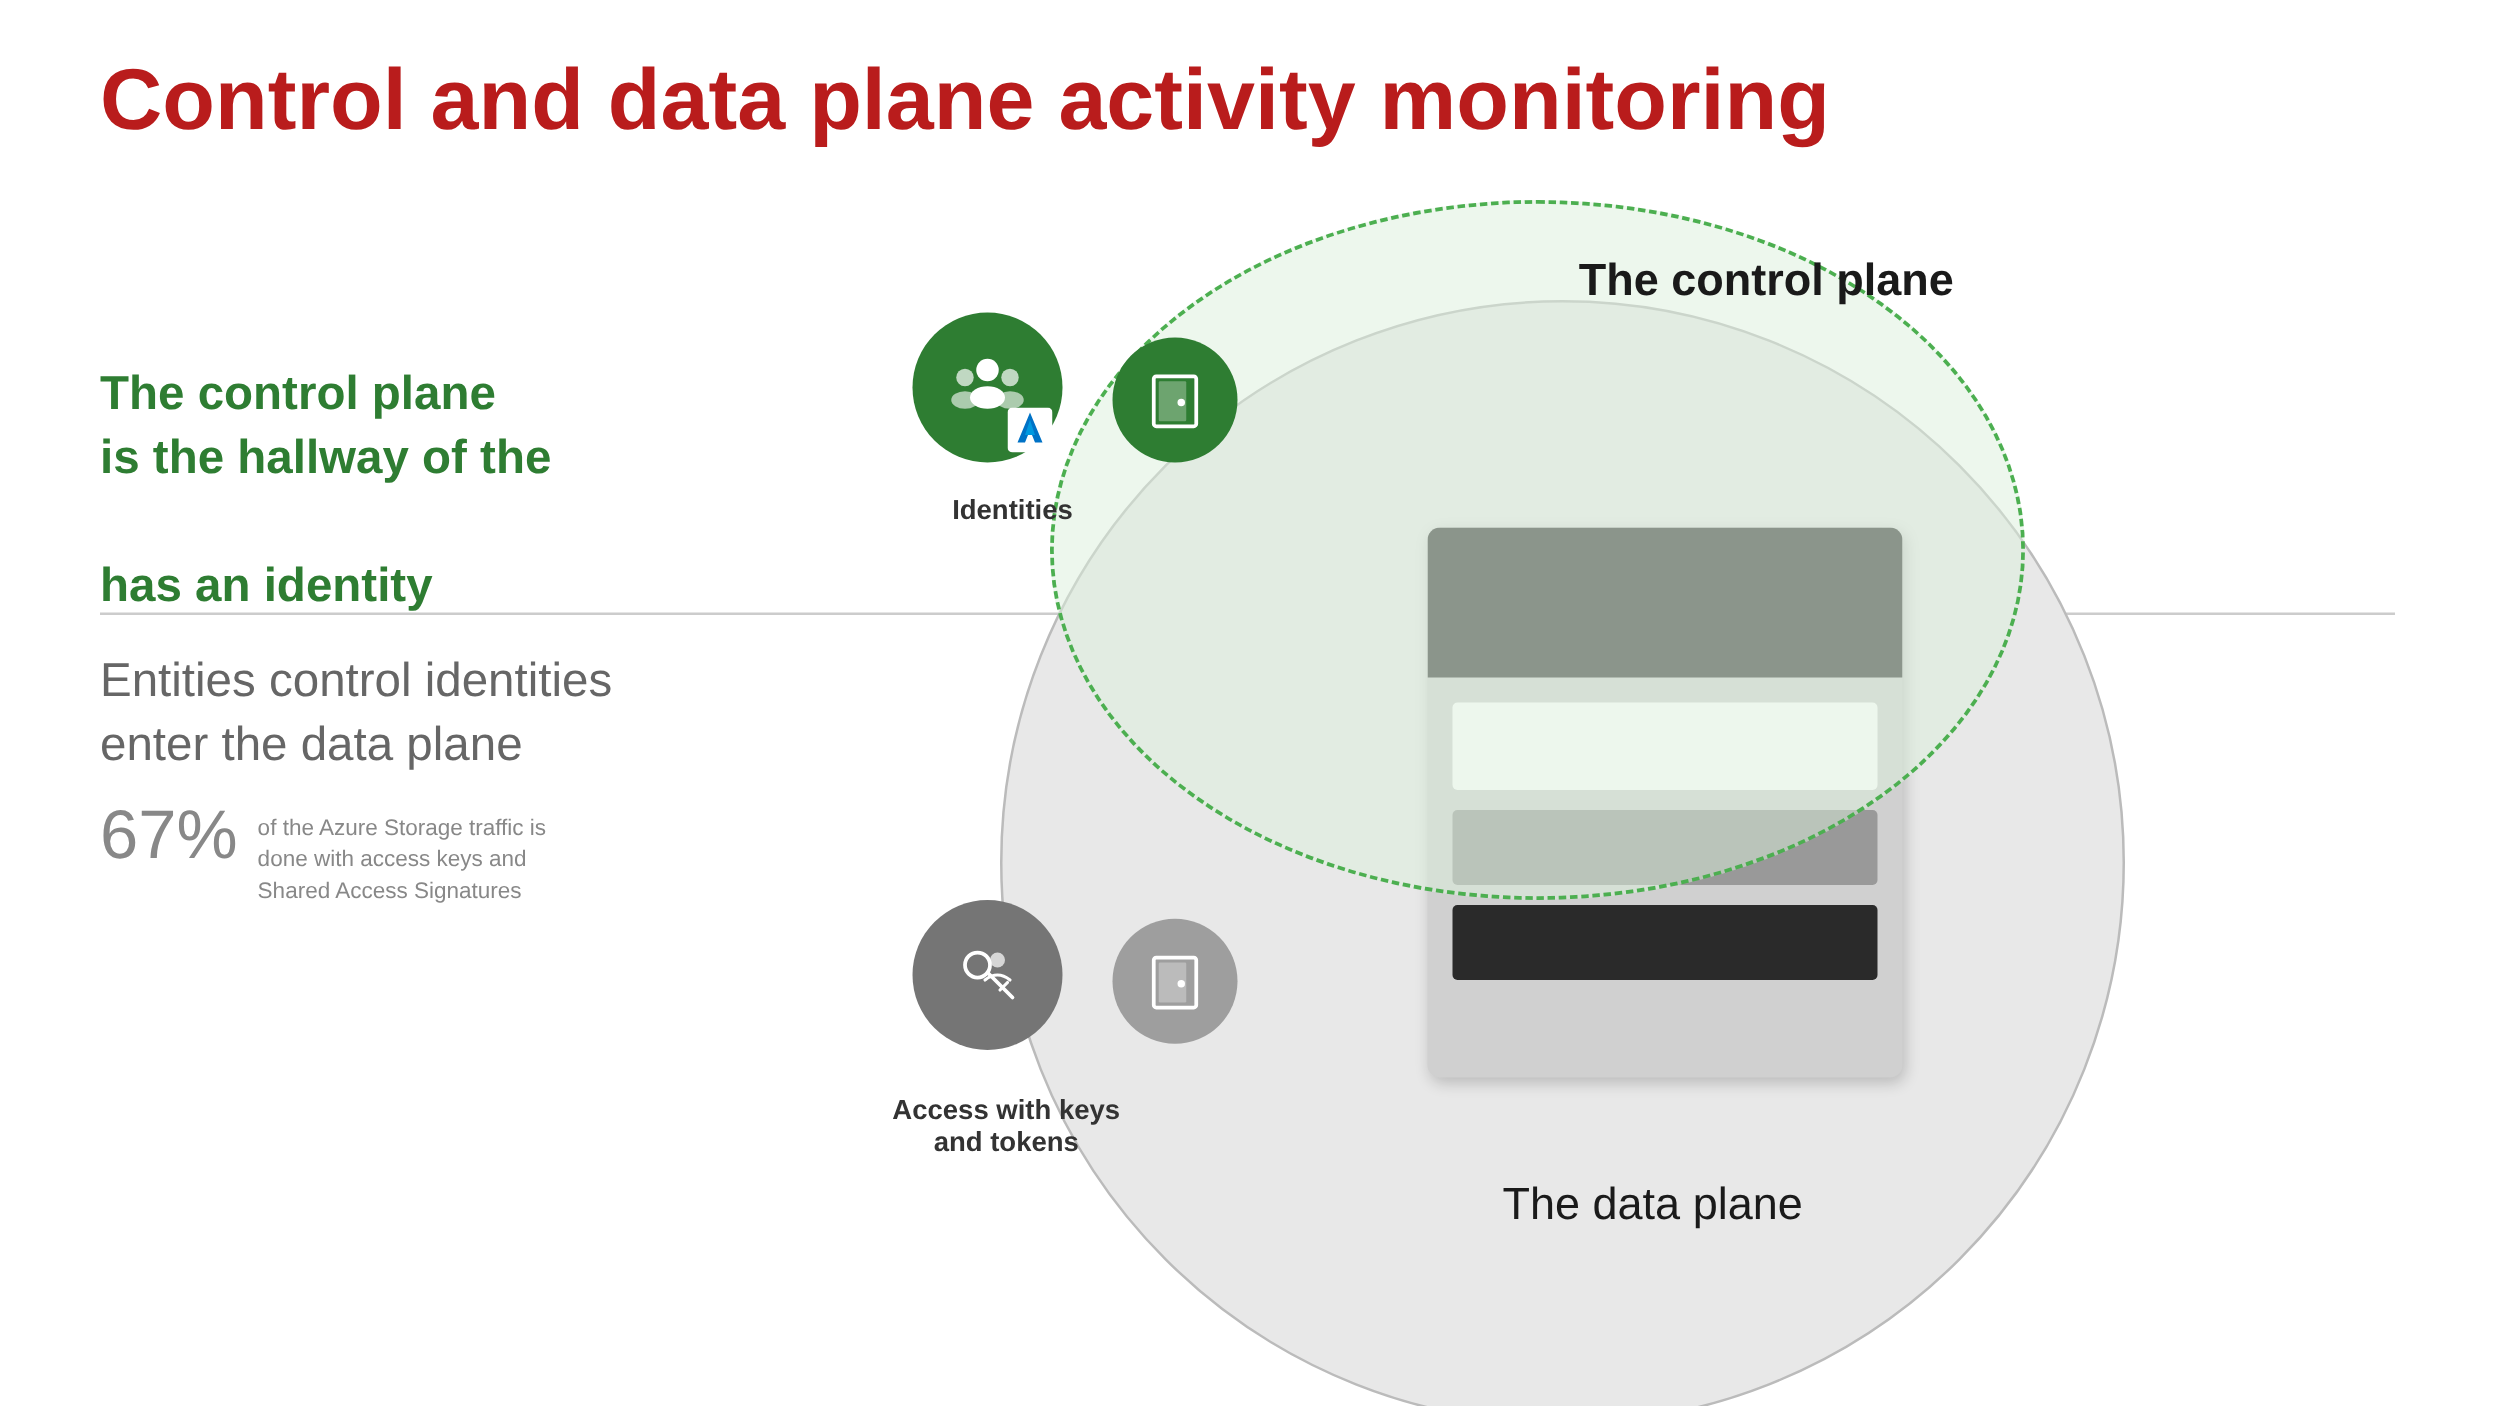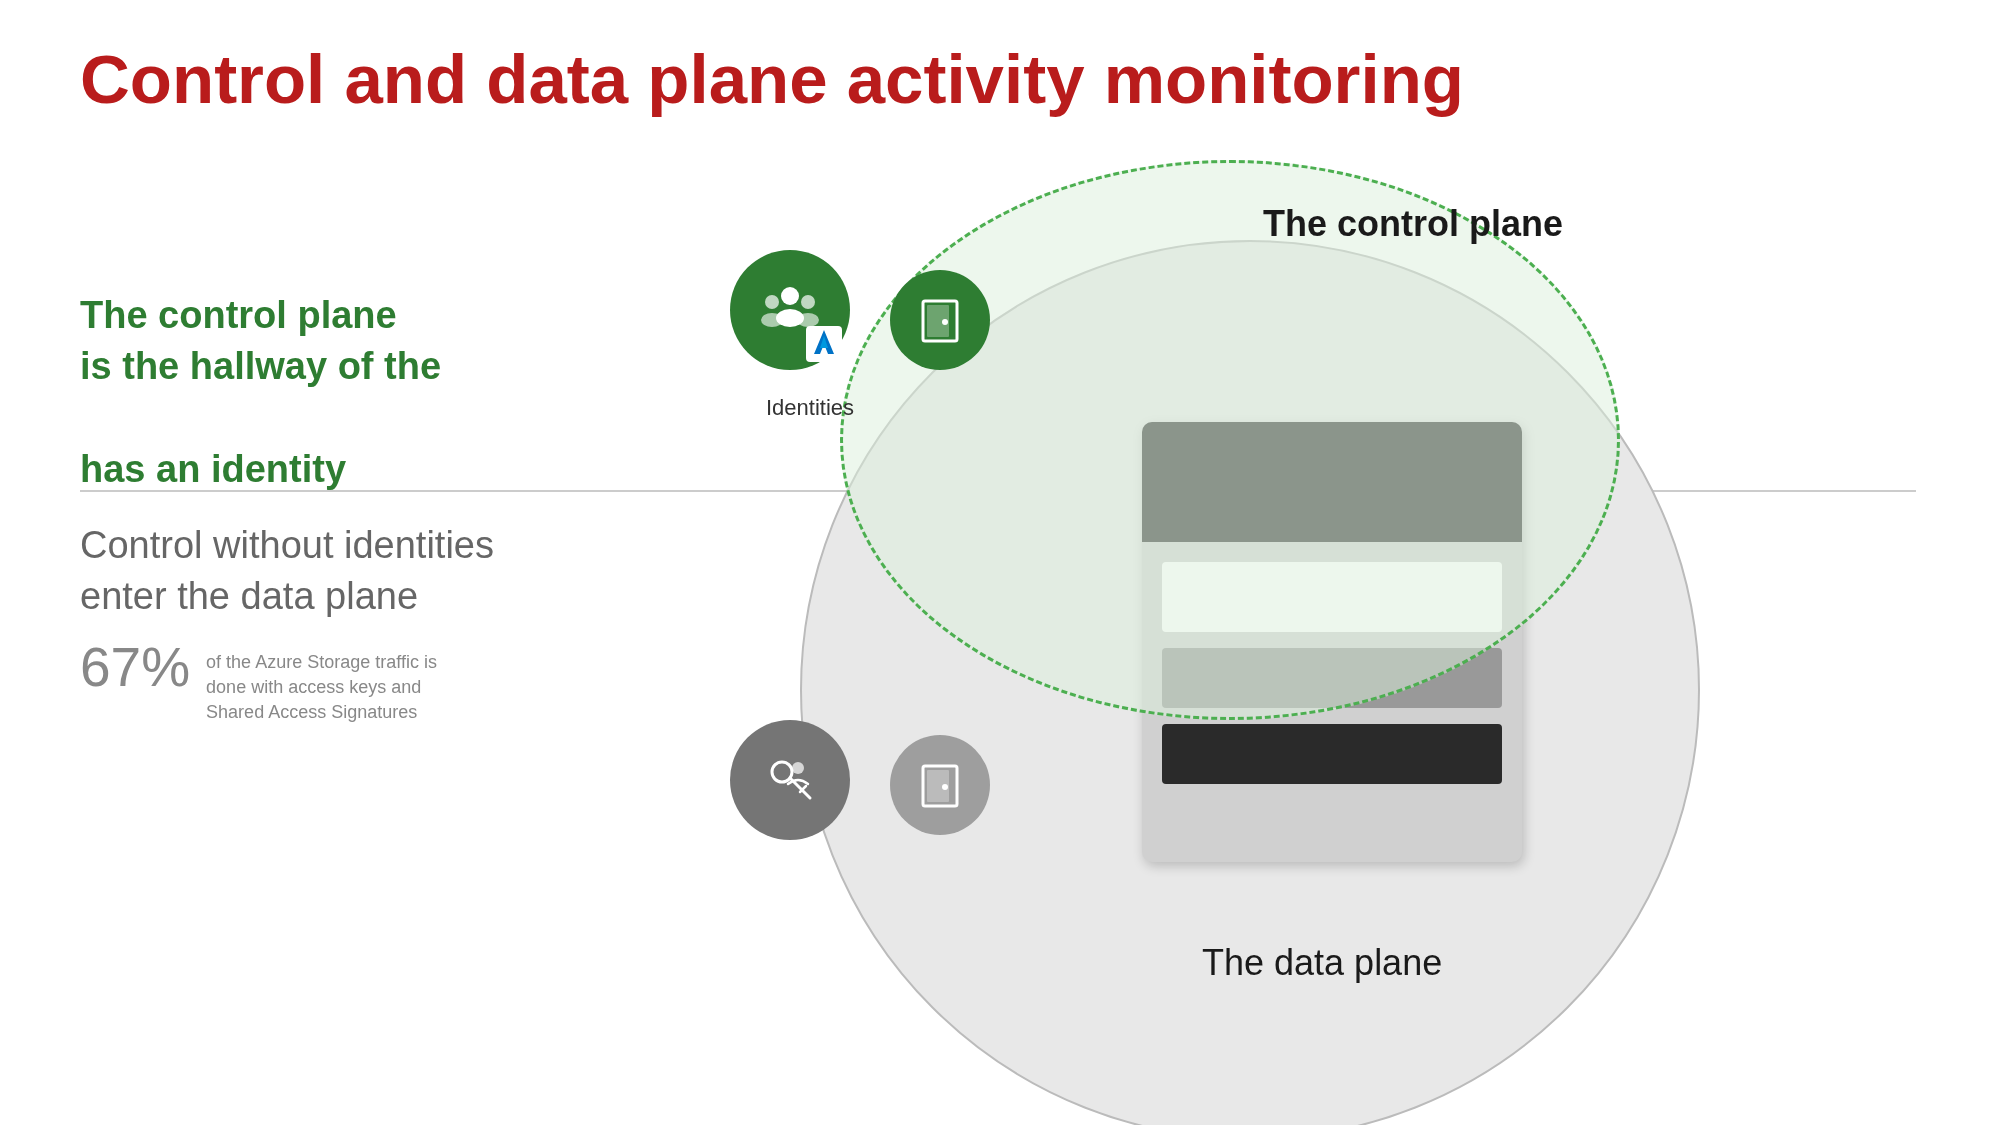--- a/index.html
+++ b/index.html
@@ -202,21 +202,21 @@
       background: #9e9e9e;
       top: 575px;
       left: 200px;
     }
 
     .icon-label {
       position: absolute;
       text-align: center;
       font-size: 22px;
       color: #333333;
-      font-weight: 400;
+      font-weight: 700;
     }
     .identities-label {
       top: 240px;
       left: 20px;
       width: 200px;
     }
     .access-label {
       top: 715px;
       left: 10px;
       width: 220px;
@@ -252,21 +252,21 @@
 
 <div class="control-plane-text">
   <span>The control plane</span><br>
   <span>is the hallway of the</span><br>
   <br>
   <span>has an identity</span>
 </div>
 
 <div class="data-plane-text">
   <div class="main-text">
-    <span>Control without identities</span><br>
+    <span>Entities control identities</span><br>
     <span>enter the data plane</span>
   </div>
 </div>
 
 <div class="stat-container">
   <div class="stat-percent">67%</div>
   <div class="stat-description">of the Azure Storage traffic is done with access keys and Shared Access Signatures</div>
 </div>
 
 <div class="diagram-area">
@@ -335,14 +335,18 @@
   </div>
 
   <div class="icon-circle icon-circle-gray-small" style="position:absolute; top:575px; left:210px;">
     <svg class="icon-svg-sm" viewBox="0 0 50 50" fill="none" xmlns="http://www.w3.org/2000/svg">
       <rect x="8" y="6" width="34" height="40" rx="2" stroke="white" stroke-width="3" fill="none"></rect>
       <rect x="12" y="10" width="22" height="32" rx="1" fill="rgba(255,255,255,0.3)"></rect>
       <circle cx="30" cy="27" r="3" fill="white"></circle>
     </svg>
   </div>
 
+  <div class="icon-label access-label" style="position:absolute; top:715px; left:10px; width:230px; text-align:center;">
+    <span style="white-space:pre-line;">Access with keys
+and tokens</span>
+  </div>
 
 </div>
 
 </body></html>

